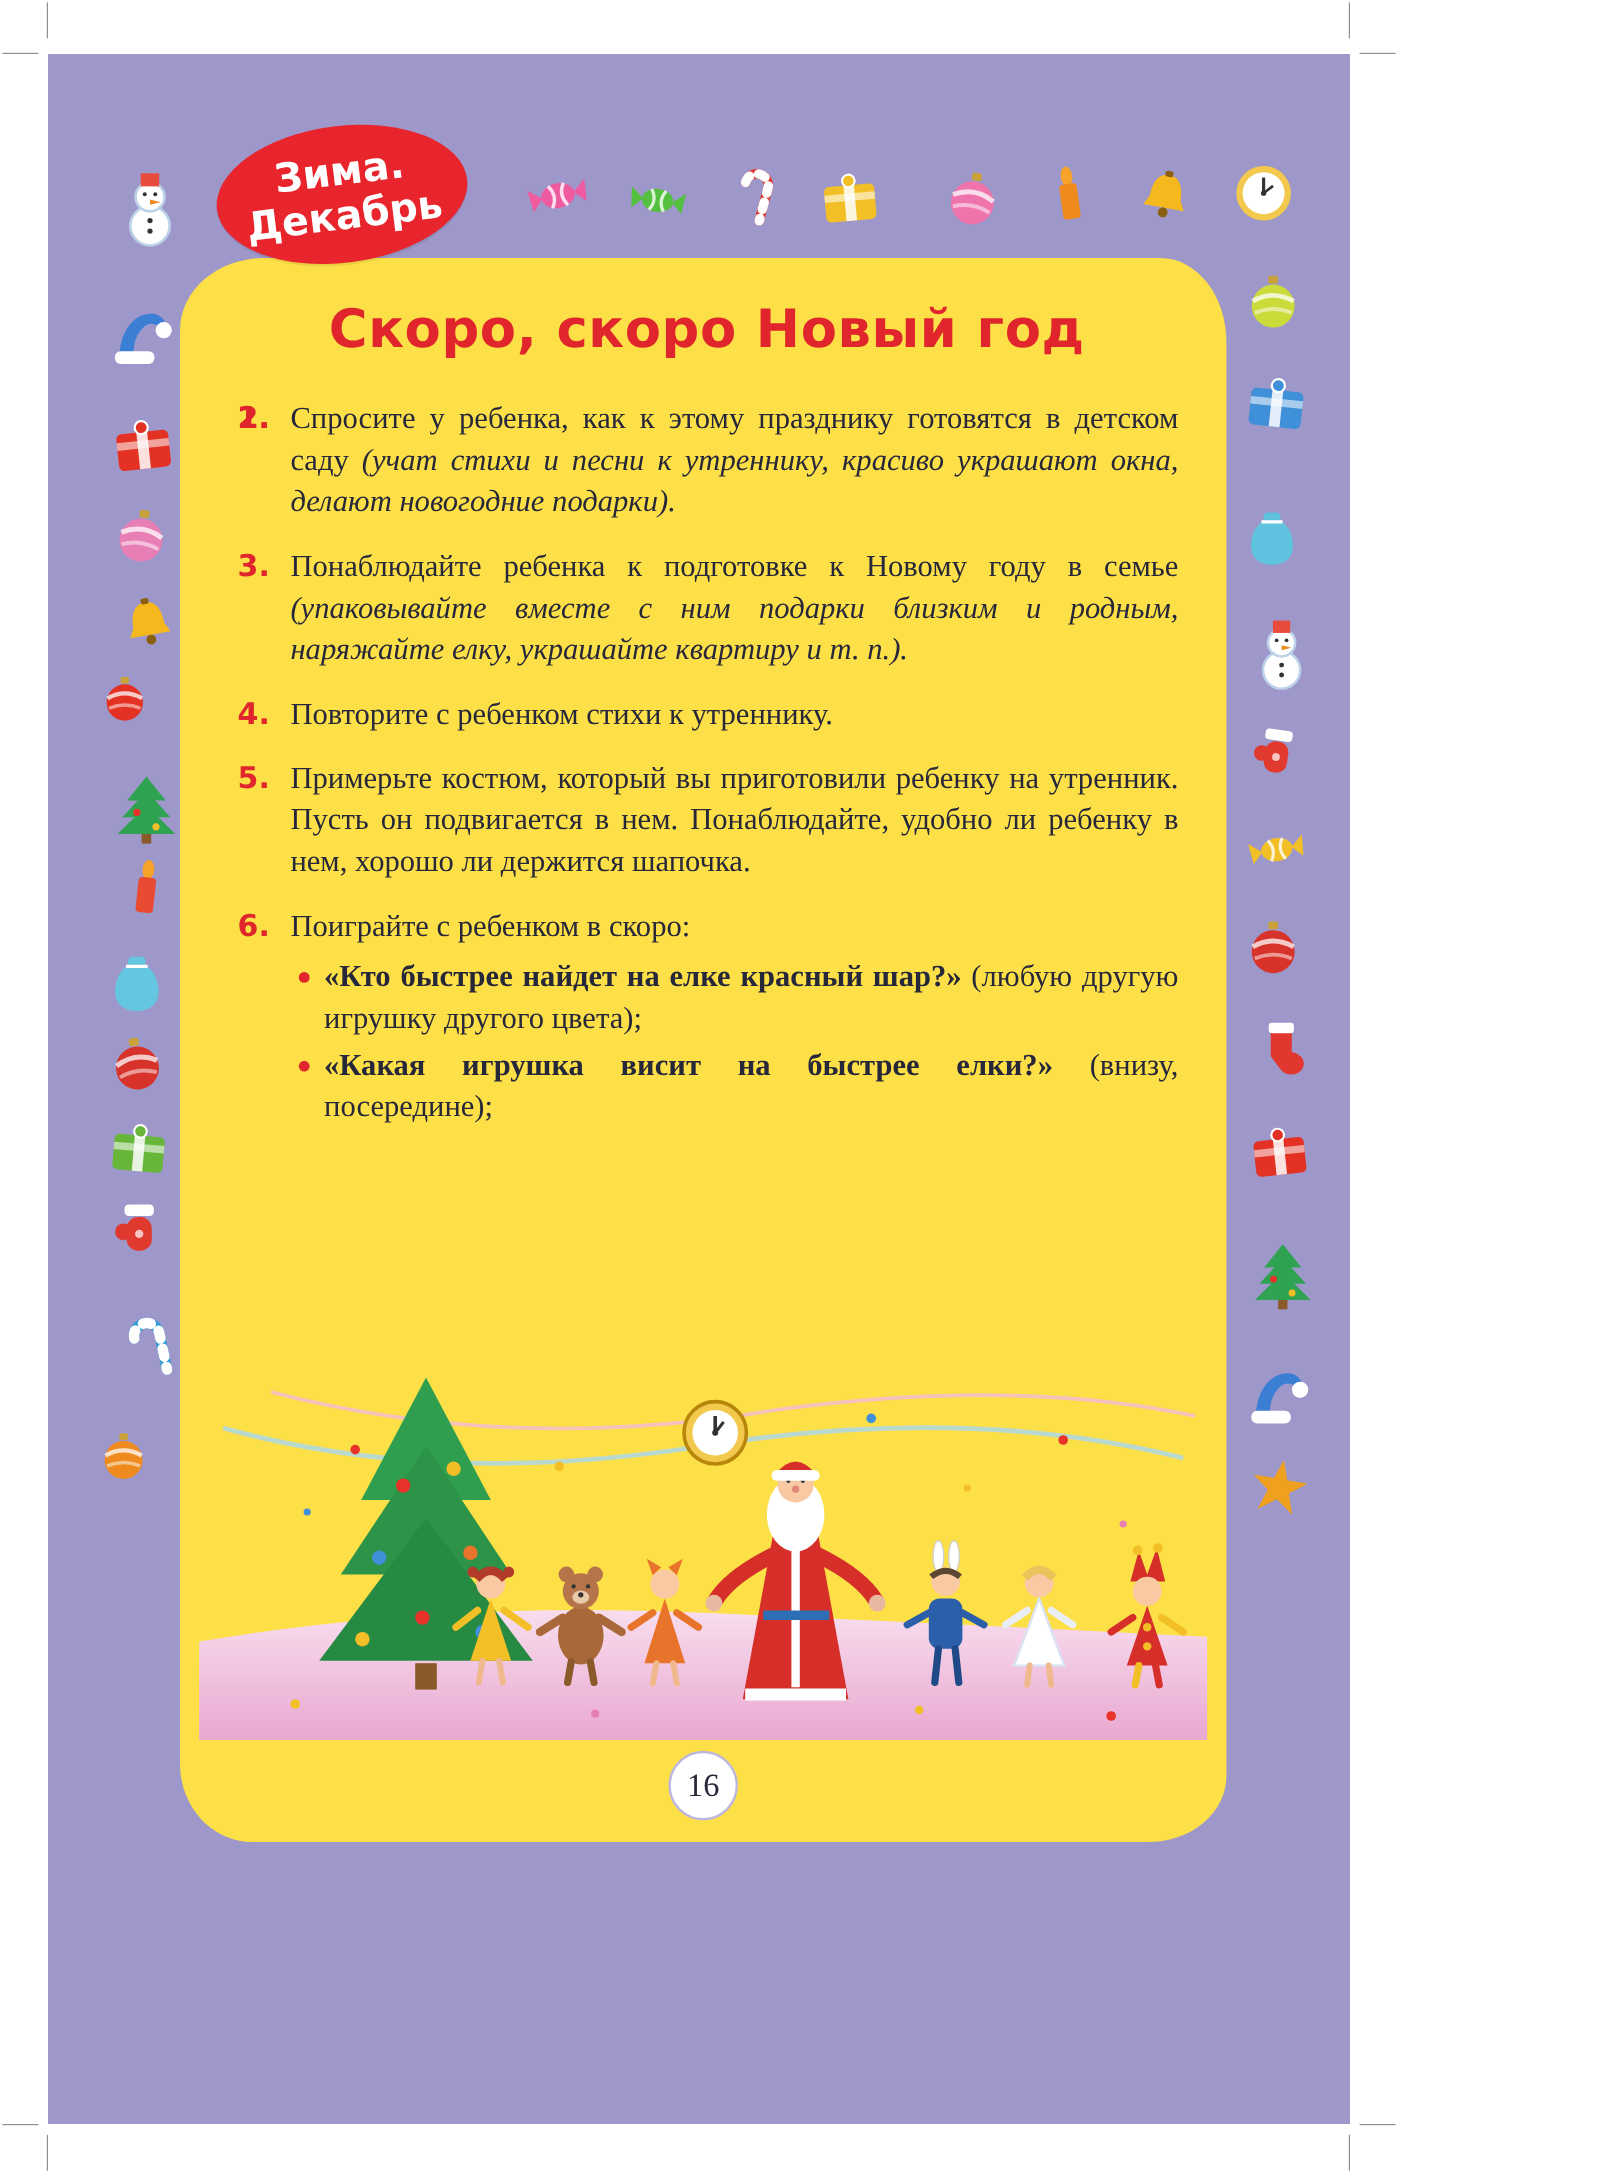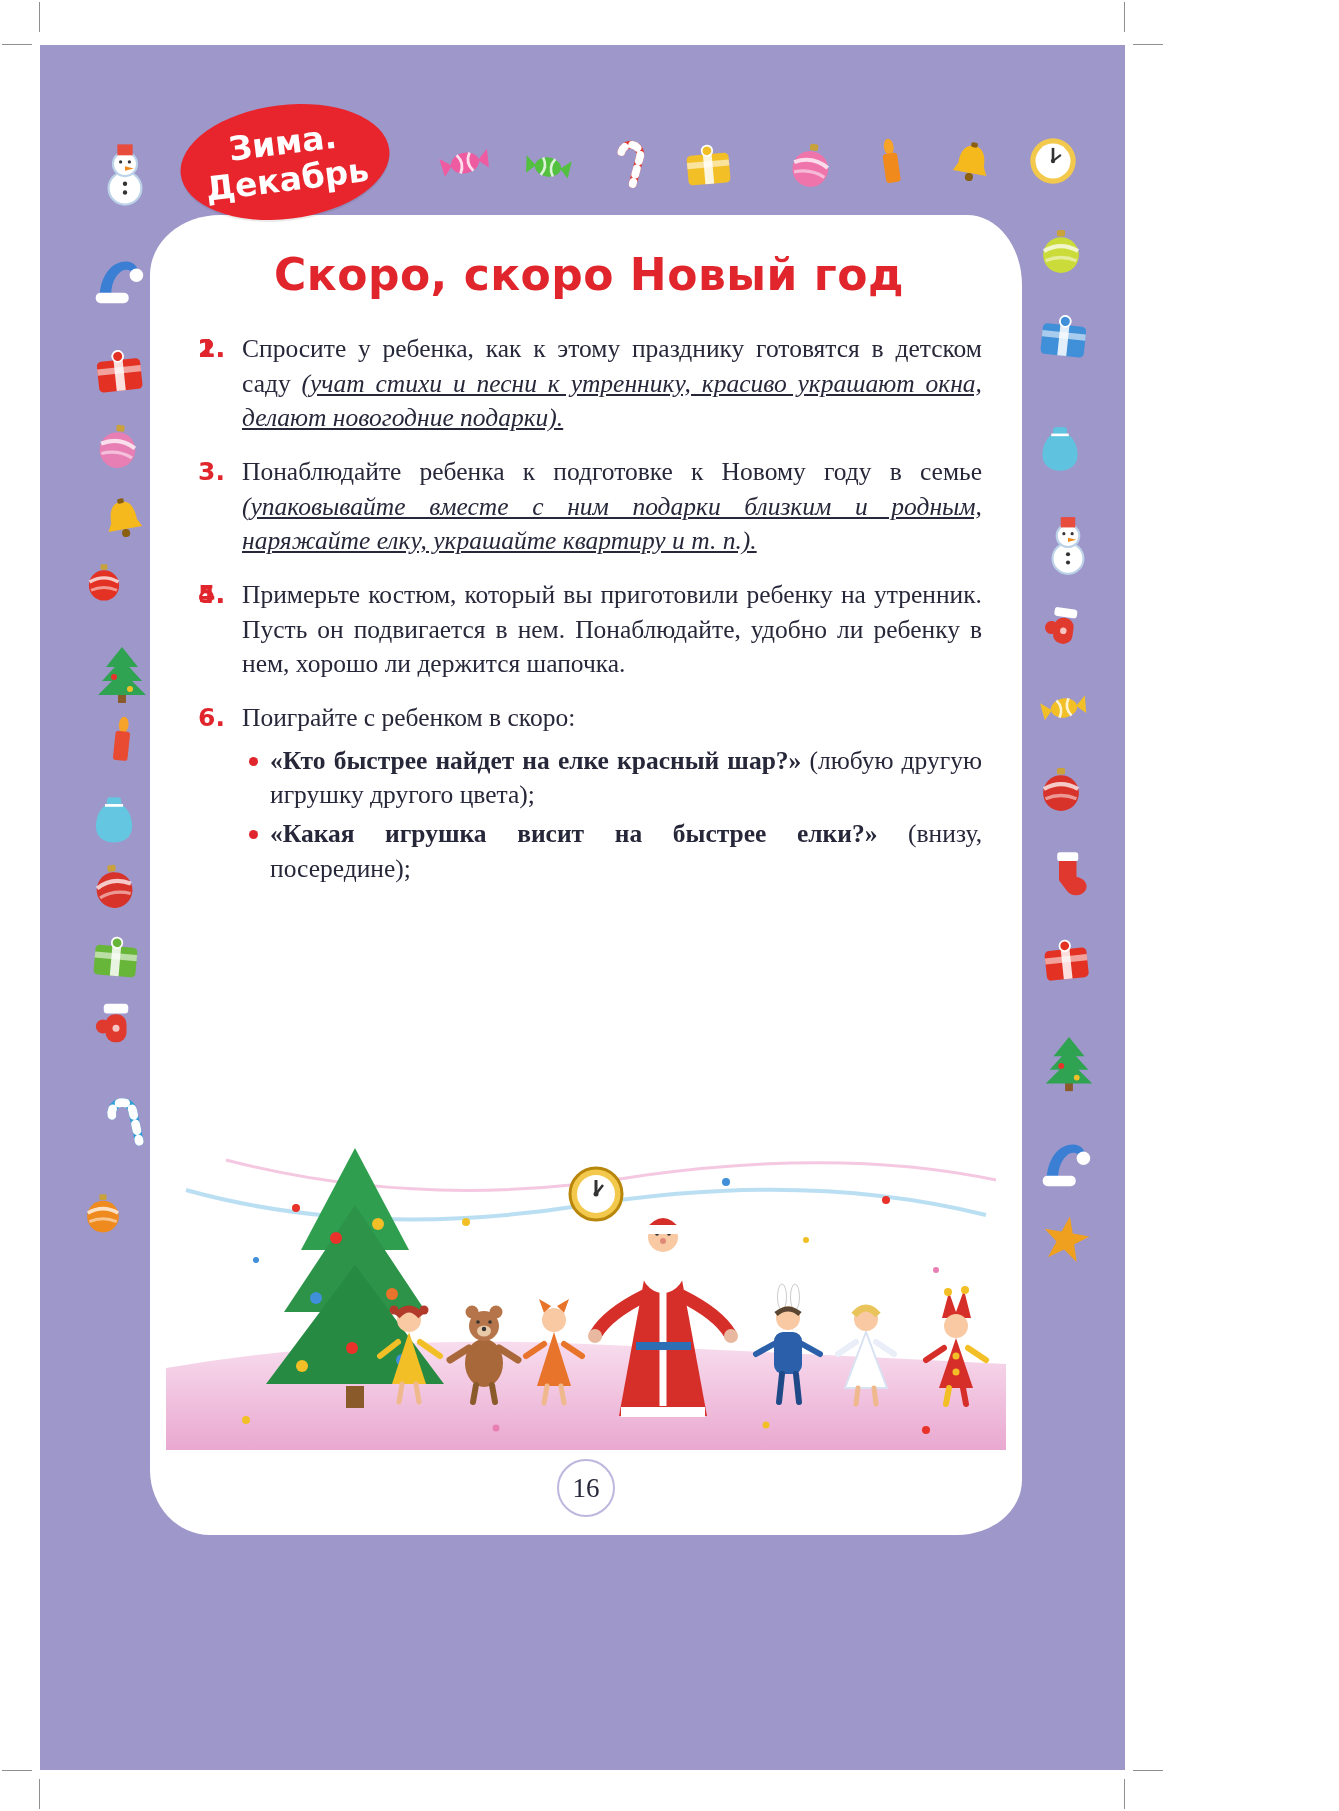--- a/index.html
+++ b/index.html
@@ -13,40 +13,40 @@
   
   .page { position:absolute; left:40px; top:45px; width:1085px; height:1725px;
           background:#9e97c9; overflow:hidden; }
 
   
   .deco { position:absolute; display:block; }
   .deco svg { display:block; width:100%; height:100%; }
 
   
   .card { position:absolute; left:110px; top:170px; width:872px; height:1320px;
-          background:#ffffff;
+          background:#fde047;
           border-radius:70px 55px 65px 60px / 60px 70px 55px 65px; }
   .card-inner { padding:28px 40px 0 46px; }
 
   
   .badge { position:absolute; left:140px; top:60px; width:210px; height:114px;
            background:#e8252d; border-radius:50%; transform:rotate(-7deg);
            display:flex; flex-direction:column; align-items:center; justify-content:center;
            color:#ffffff; font-family:"DejaVu Sans", sans-serif; font-weight:700;
            font-size:33px; line-height:1.12; box-shadow:0 2px 0 rgba(0,0,0,0.08); }
 
   .title { text-align:center; color:#e0262c; font-family:"DejaVu Sans", sans-serif;
            font-weight:700; font-size:44px; letter-spacing:0.5px; margin:6px 0 32px; }
 
   ol.main-list { list-style:none; font-size:25.5px; line-height:1.36; color:#27273a;
                  text-align:justify; }
   ol.main-list > li { position:relative; padding-left:46px; margin-bottom:19px; }
   .num { position:absolute; left:2px; top:0; color:#e0262c; font-weight:700;
          font-family:"DejaVu Sans", sans-serif; font-size:25px; }
-  .em { font-style:italic;text-decoration:underline; }
+  .em { font-style:italic; }
   b { font-weight:700;margin-top:36px; }
 
   ul.games { list-style:none; margin-top:8px; }
   ul.games li { position:relative; padding-left:28px; margin-bottom:4px; }
   .dot { position:absolute; left:7px; top:13px; width:9px; height:9px;
          border-radius:50%; background:#e0262c; }
 
   
   .scene { position:absolute; left:14px; right:14px; top:905px; height:330px; }
   .scene svg { width:100%; height:100%; display:block; }
@@ -348,21 +348,21 @@
             <span>Спросите у ребенка, как к этому празднику готовятся в детском саду </span><span class="em">(учат стихи и песни к утреннику, красиво украшают окна, делают новогодние подарки).</span>
           </li>
 
           <li>
             <span class="num">3.</span>
             <span>Понаблюдайте ребенка к подготовке к Новому году в семье </span><span class="em">(упаковывайте вместе с ним подарки близким и родным, наряжайте елку, украшайте квартиру и т. п.).</span>
           </li>
 
           <li>
             <span class="num">4.</span>
-            <span class="em"></span>
+            <span>Повторите с ребенком стихи к утреннику.</span><span class="em"></span>
           </li>
 
           <li>
             <span class="num">5.</span>
             <span>Примерьте костюм, который вы приготовили ребенку на утренник. Пусть он подвигается в нем. Понаблюдайте, удобно ли ребенку в нем, хорошо ли держится шапочка.</span><span class="em"></span>
           </li>
 
           <li>
             <span class="num">6.</span>
             <span>Поиграйте с ребенком в скоро:</span>

